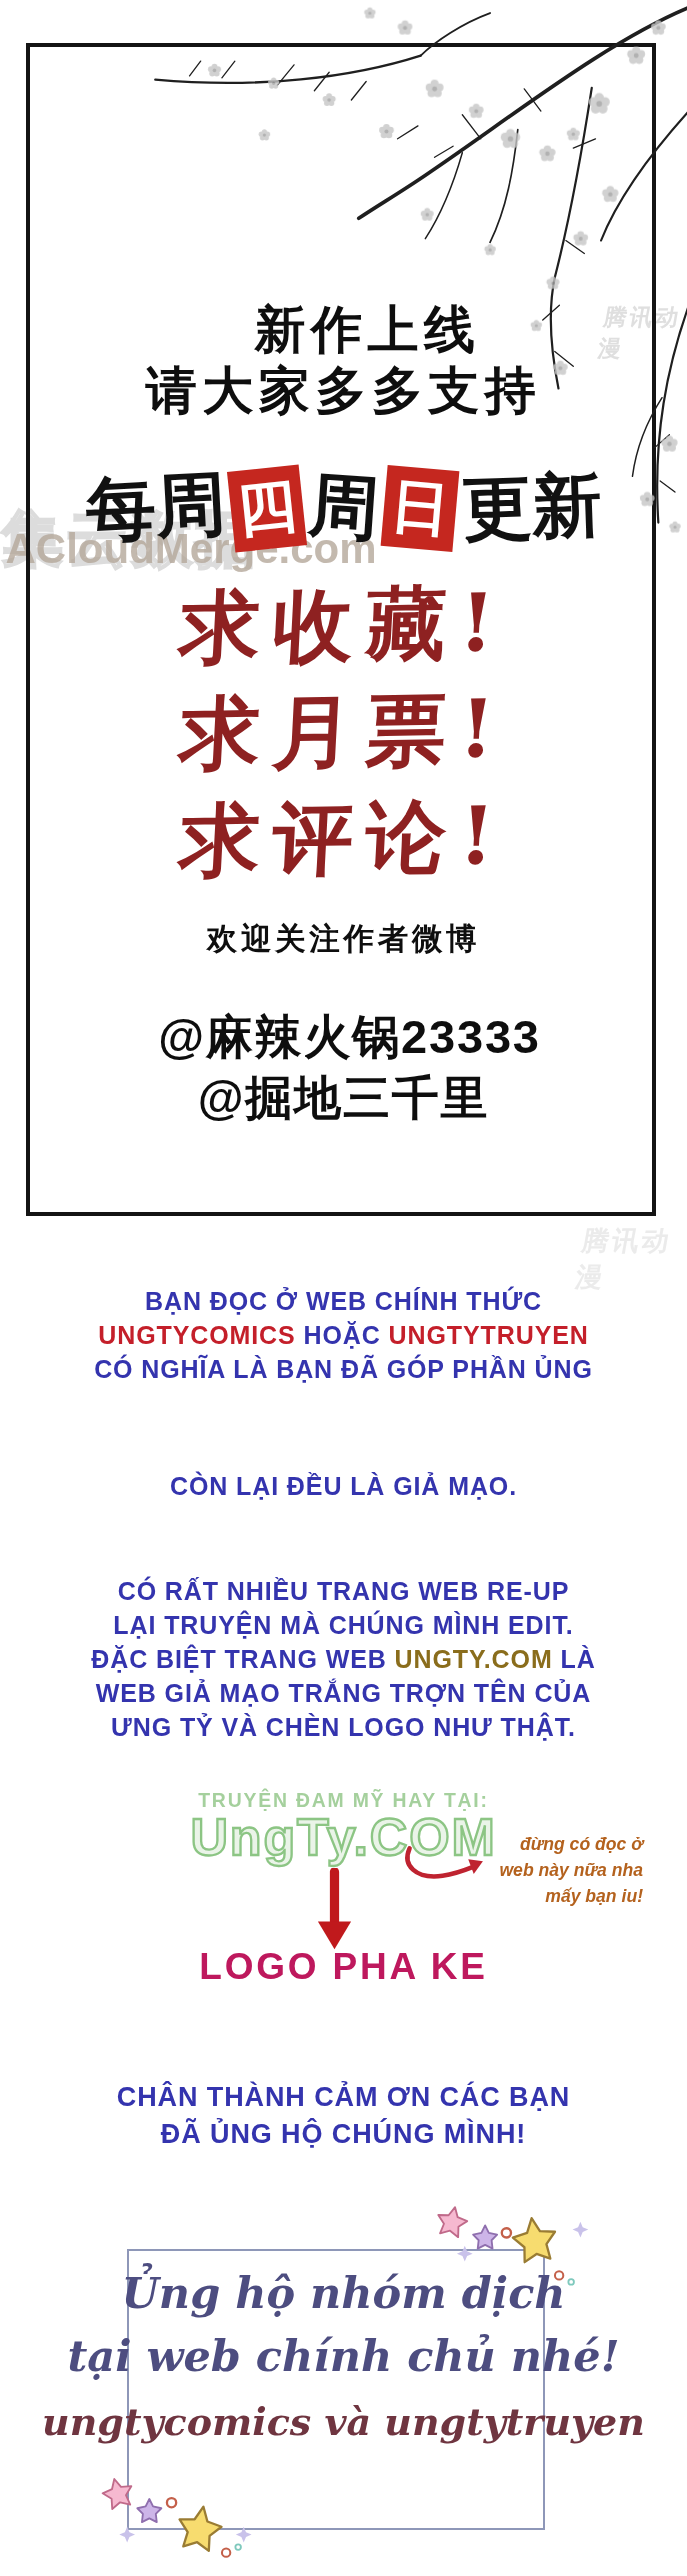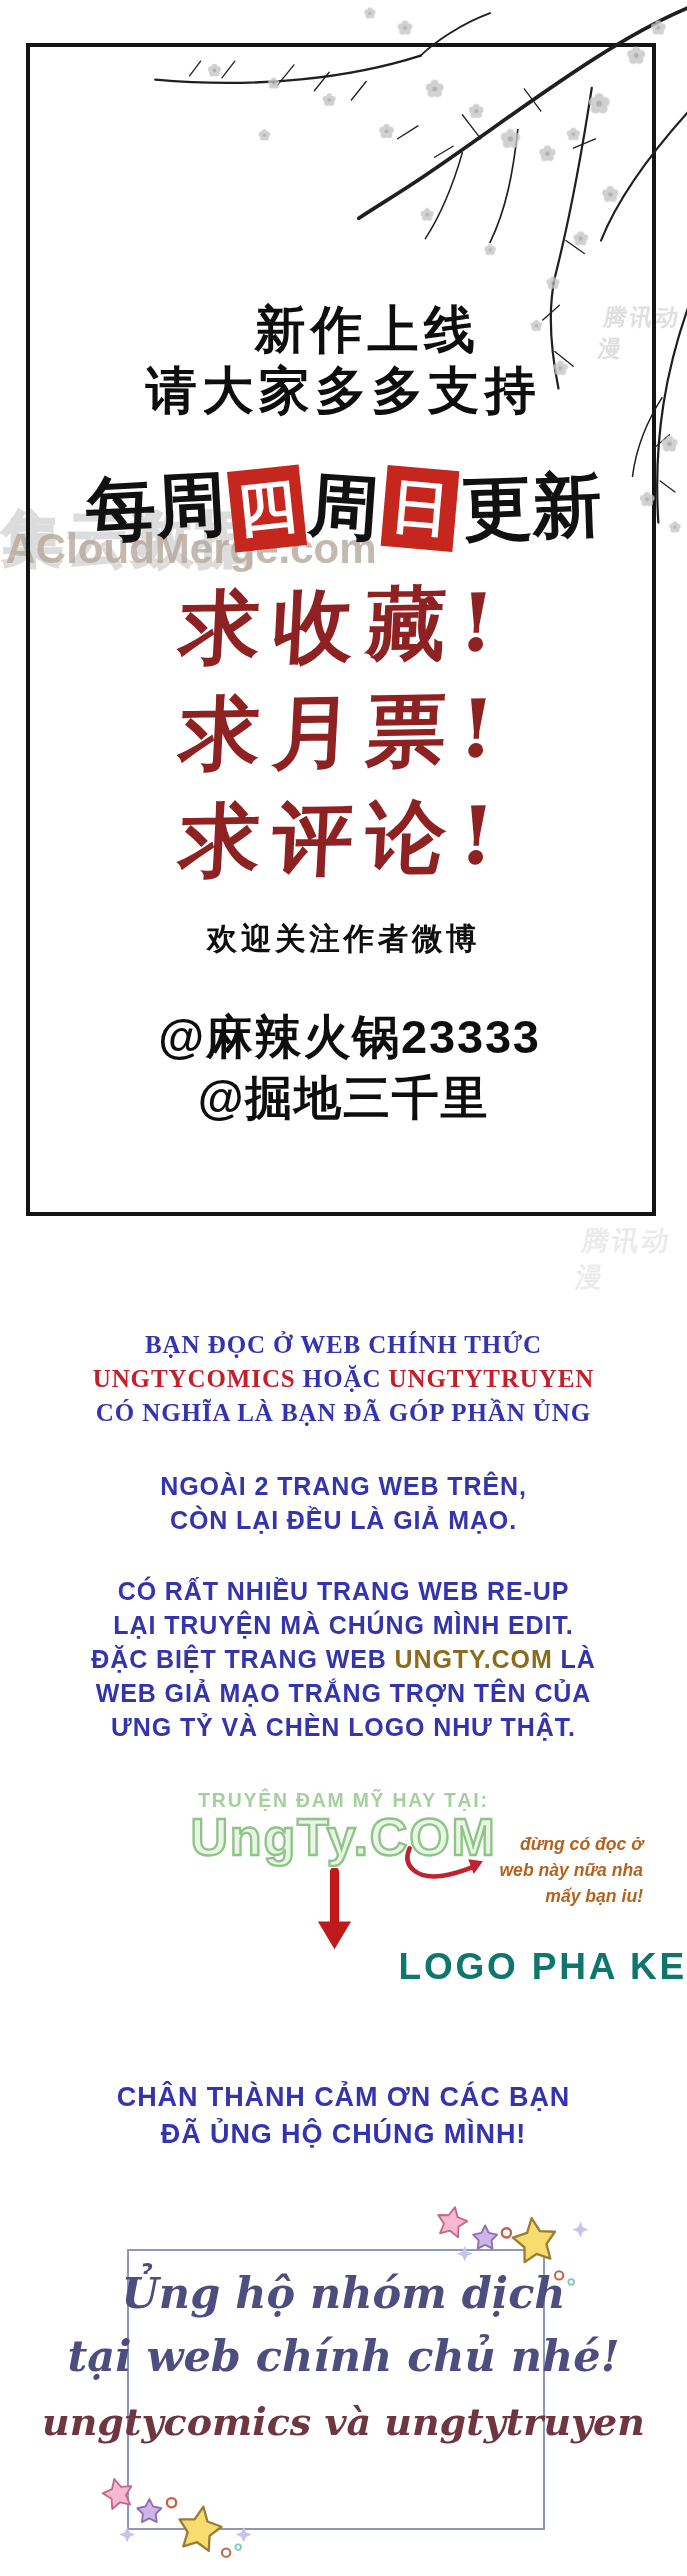--- a/index.html
+++ b/index.html
@@ -60,21 +60,21 @@
   }
   .fake-logo{
     font-weight:900;font-size:52px;letter-spacing:1.8px;color:#eaf4e8;
     -webkit-text-stroke:2.3px #8cc584;text-shadow:0 0 0.9px #8cc584;z-index:2;
   }
   .speech{
     left:472px;top:1831px;width:171px;text-align:right;z-index:2;
     font-weight:700;font-style:italic;font-size:17.6px;line-height:26px;color:#b4621e;
   }
   .fake-label{
-    top:1946px;font-weight:900;font-size:37px;letter-spacing:2.8px;color:#0f766e;z-index:2;text-align:right;
+    top:1946px;font-weight:900;font-size:37px;letter-spacing:2.8px;color:#be185d;z-index:2;
   }
   .thanks{font-weight:700;font-size:27px;letter-spacing:0.9px;color:#3434ae;line-height:37px;z-index:2;text-align:center;}
 
   
   .support-box{
     left:127px;top:2249px;width:418px;height:281px;box-sizing:border-box;
     border:2.8px solid #8e97b8;background:#ffffff;z-index:1;
   }
   .script{
     font-family:"DejaVu Serif","Liberation Serif",serif;font-style:italic;font-weight:700;
@@ -163,32 +163,31 @@
 </div>
 
 <div class="abs center brush" style="top:573px;">求收藏!</div>
 <div class="abs center brush" style="top:679px;">求月票!</div>
 <div class="abs center brush" style="top:786px;">求评论!</div>
 
 <div class="abs center weibo-head" style="top:919px;">欢迎关注作者微博</div>
 <div class="abs center weibo-acc" style="top:1006px;padding-left:6px;">@麻辣火锅23333</div>
 <div class="abs center weibo-acc" style="top:1067px;">@掘地三千里</div>
 
-<div class="abs center vn" style="top:1328px;font-family:Liberation Serif, serif;">
+<div class="abs center vn" style="top:1284px;">
   <div>BẠN ĐỌC Ở WEB CHÍNH THỨC</div>
   <div>
     <span class="site">UNGTYCOMICS</span>
     <span>HOẶC</span>
     <span class="site">UNGTYTRUYEN</span>
   </div>
   <div>CÓ NGHĨA LÀ BẠN ĐÃ GÓP PHẦN ỦNG</div>
 </div>
 
 <div class="abs center vn" style="top:1469px;">
-  <div>NGOÀI 2 TRANG WEB TRÊN,</div>
   <div>CÒN LẠI ĐỀU LÀ GIẢ MẠO.</div>
 </div>
 
 <div class="abs center vn" style="top:1574px;">
   <div>CÓ RẤT NHIỀU TRANG WEB RE-UP</div>
   <div>LẠI TRUYỆN MÀ CHÚNG MÌNH EDIT.</div>
   <div>
     <span>ĐẶC BIỆT TRANG WEB</span>
     <span class="gold">UNGTY.COM</span>
     <span>LÀ</span>

